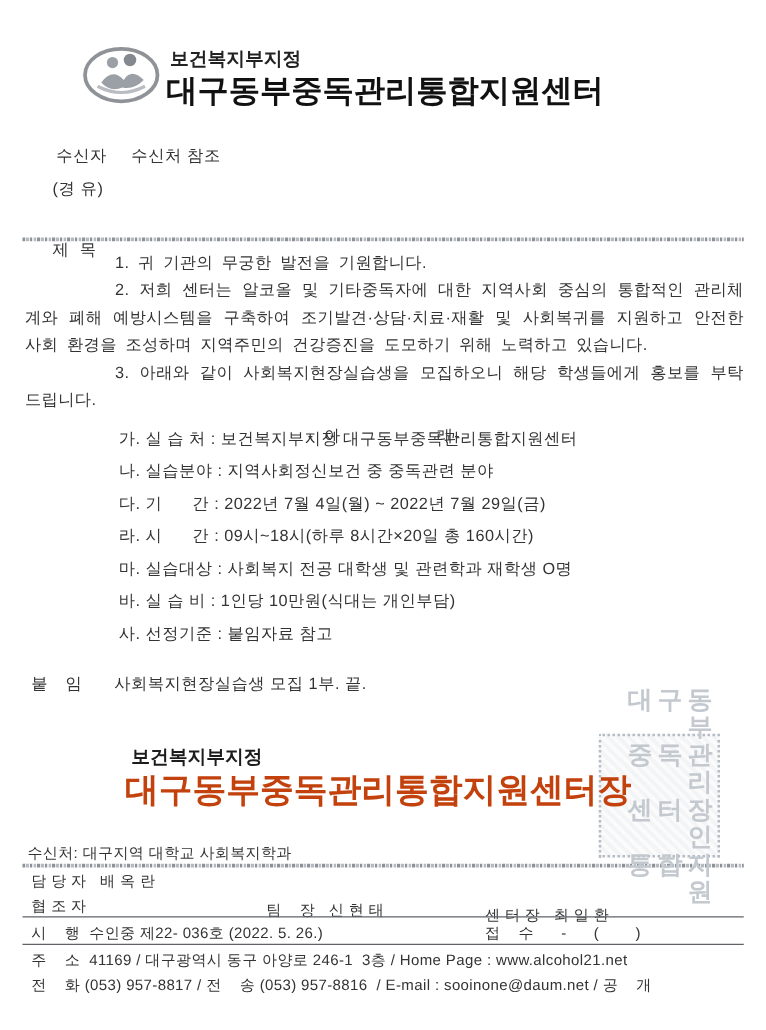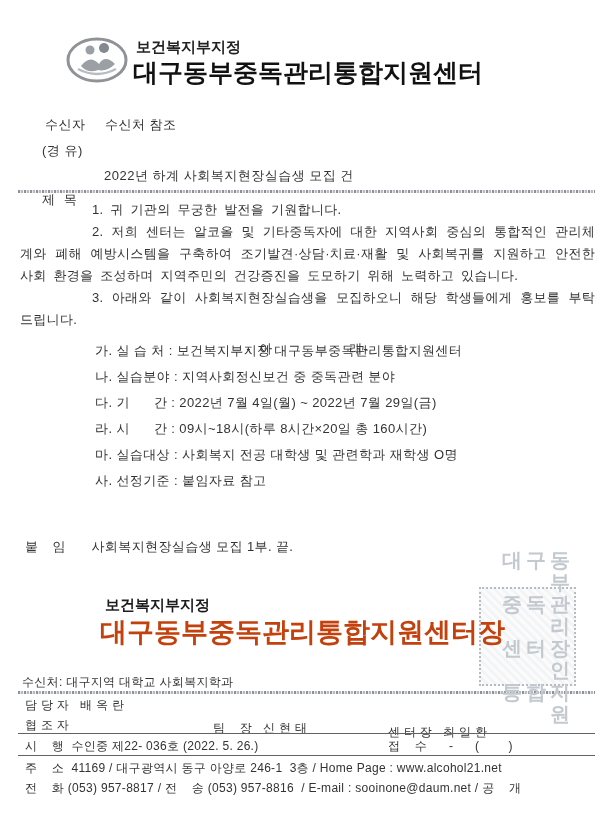--- a/index.html
+++ b/index.html
@@ -74,37 +74,37 @@
     <path d="M15 30 q9 -12 18 -2 q6 -10 16 0 q-8 8 -17 6 q-10 4 -17 -4 z" fill="#9aa0a5"></path>
     <path d="M12 33 q19 10 38 0" fill="none" stroke="#b9bdc2" stroke-width="2.5"></path>
   </svg>
   <div class="abs designation">보건복지부지정</div>
   <div class="abs center-name">대구동부중독관리통합지원센터</div>
 
   <span class="abs meta" id="recipient-label">수신자</span>
   <span class="abs meta" id="recipient-value">수신처 참조</span>
   <span class="abs meta" id="via-row">(경 유)</span>
   <span class="abs meta pre" id="subject-label">제  목</span>
-  <span class="abs meta" id="subject-value">2022년 하계 사회복지현장실습생 모집 건</span>
 
   <div class="abs tex-rule" id="rule-top"></div>
 
   <div class="abs" id="body-block">
     <p>1. 귀 기관의 무궁한 발전을 기원합니다.</p>
     <p>2. 저희 센터는 알코올 및 기타중독자에 대한 지역사회 중심의 통합적인 관리체계와 폐해 예방시스템을 구축하여 조기발견·상담·치료·재활 및 사회복귀를 지원하고 안전한 사회 환경을 조성하며 지역주민의 건강증진을 도모하기 위해 노력하고 있습니다.</p>
     <p>3. 아래와 같이 사회복지현장실습생을 모집하오니 해당 학생들에게 홍보를 부탁드립니다.</p>
     <span id="below-marker">- 아          래-</span>
   </div>
 
   <div class="abs" id="details">
     <div class="detail-line">가. 실 습 처 : 보건복지부지정 대구동부중독관리통합지원센터</div>
     <div class="detail-line">나. 실습분야 : 지역사회정신보건 중 중독관련 분야</div>
     <div class="detail-line">다. 기      간 : 2022년 7월 4일(월) ~ 2022년 7월 29일(금)</div>
     <div class="detail-line">라. 시      간 : 09시~18시(하루 8시간×20일 총 160시간)</div>
     <div class="detail-line">마. 실습대상 : 사회복지 전공 대학생 및 관련학과 재학생 O명</div>
+    <div class="detail-line">바. 실 습 비 : 1인당 10만원(식대는 개인부담)</div>
     <div class="detail-line">사. 선정기준 : 붙임자료 참고</div>
   </div>
 
   <div class="abs" id="attachment">
     <span class="att-label pre">붙    임</span><span class="att-value">사회복지현장실습생 모집 1부.  끝.</span>
   </div>
 
   <div class="abs" id="sig-designation">보건복지부지정</div>
   <div class="abs" id="sig-title">대구동부중독관리통합지원센터장</div>
   <div class="abs" id="stamp">

